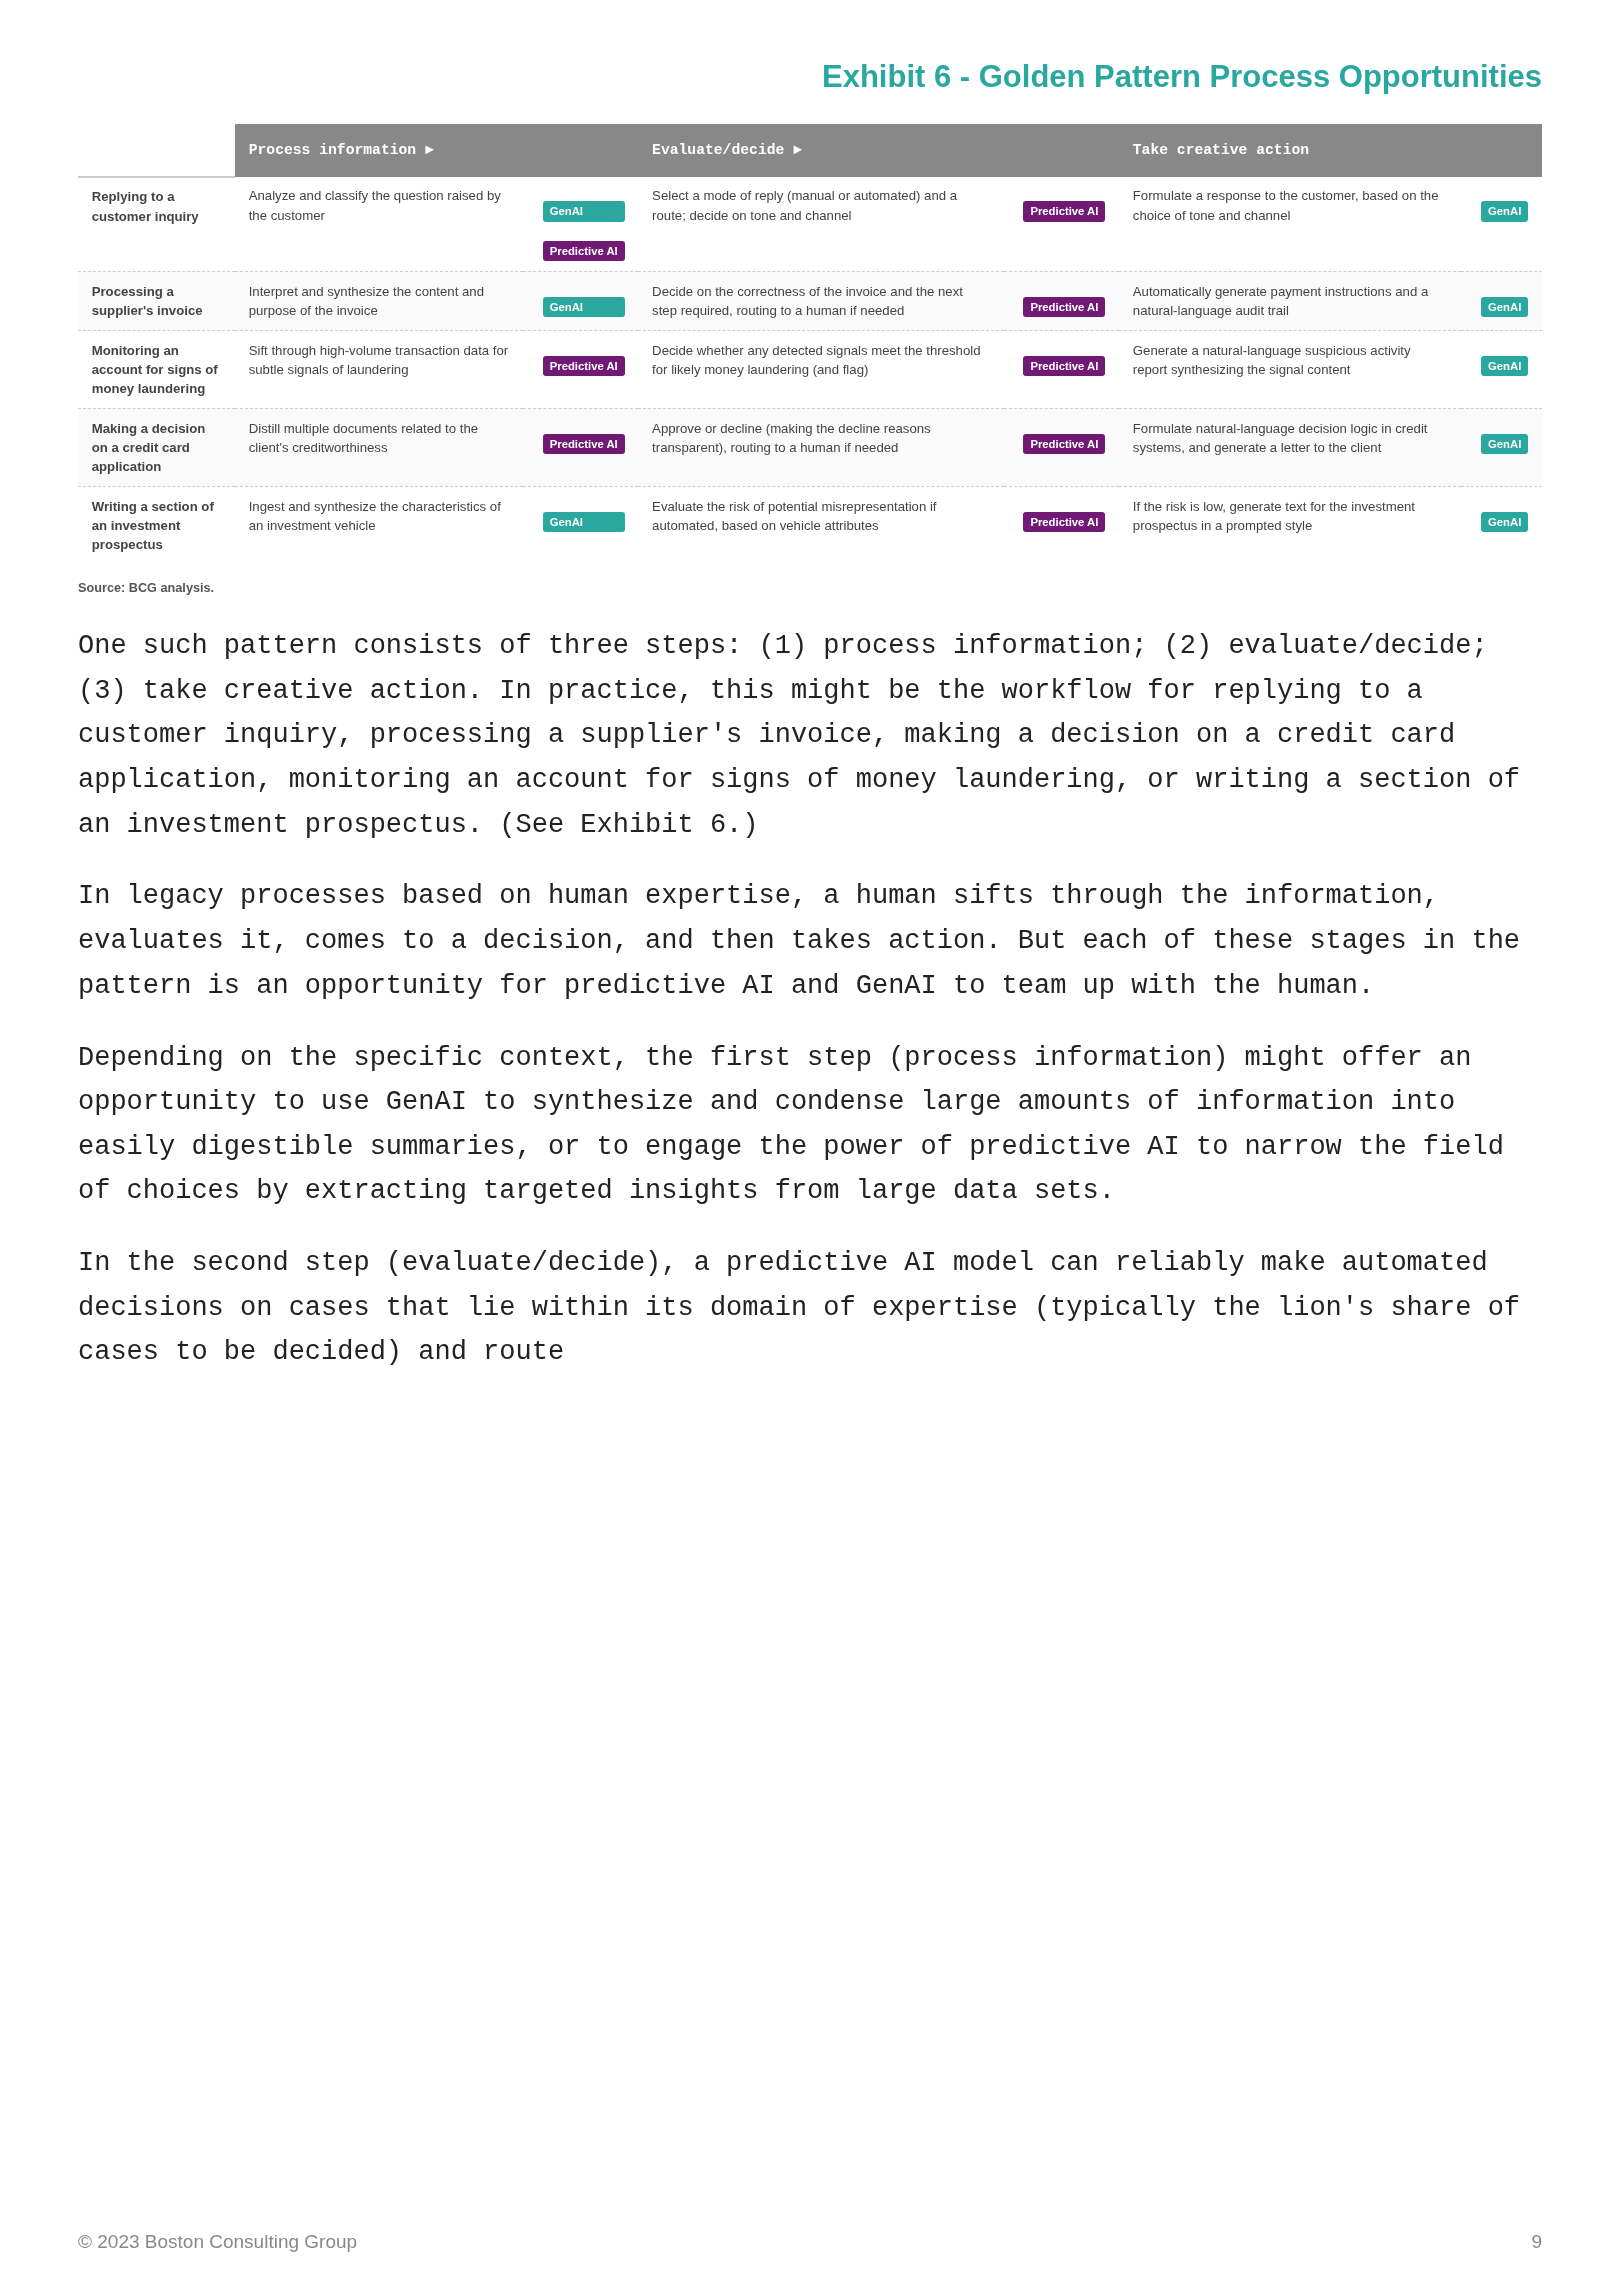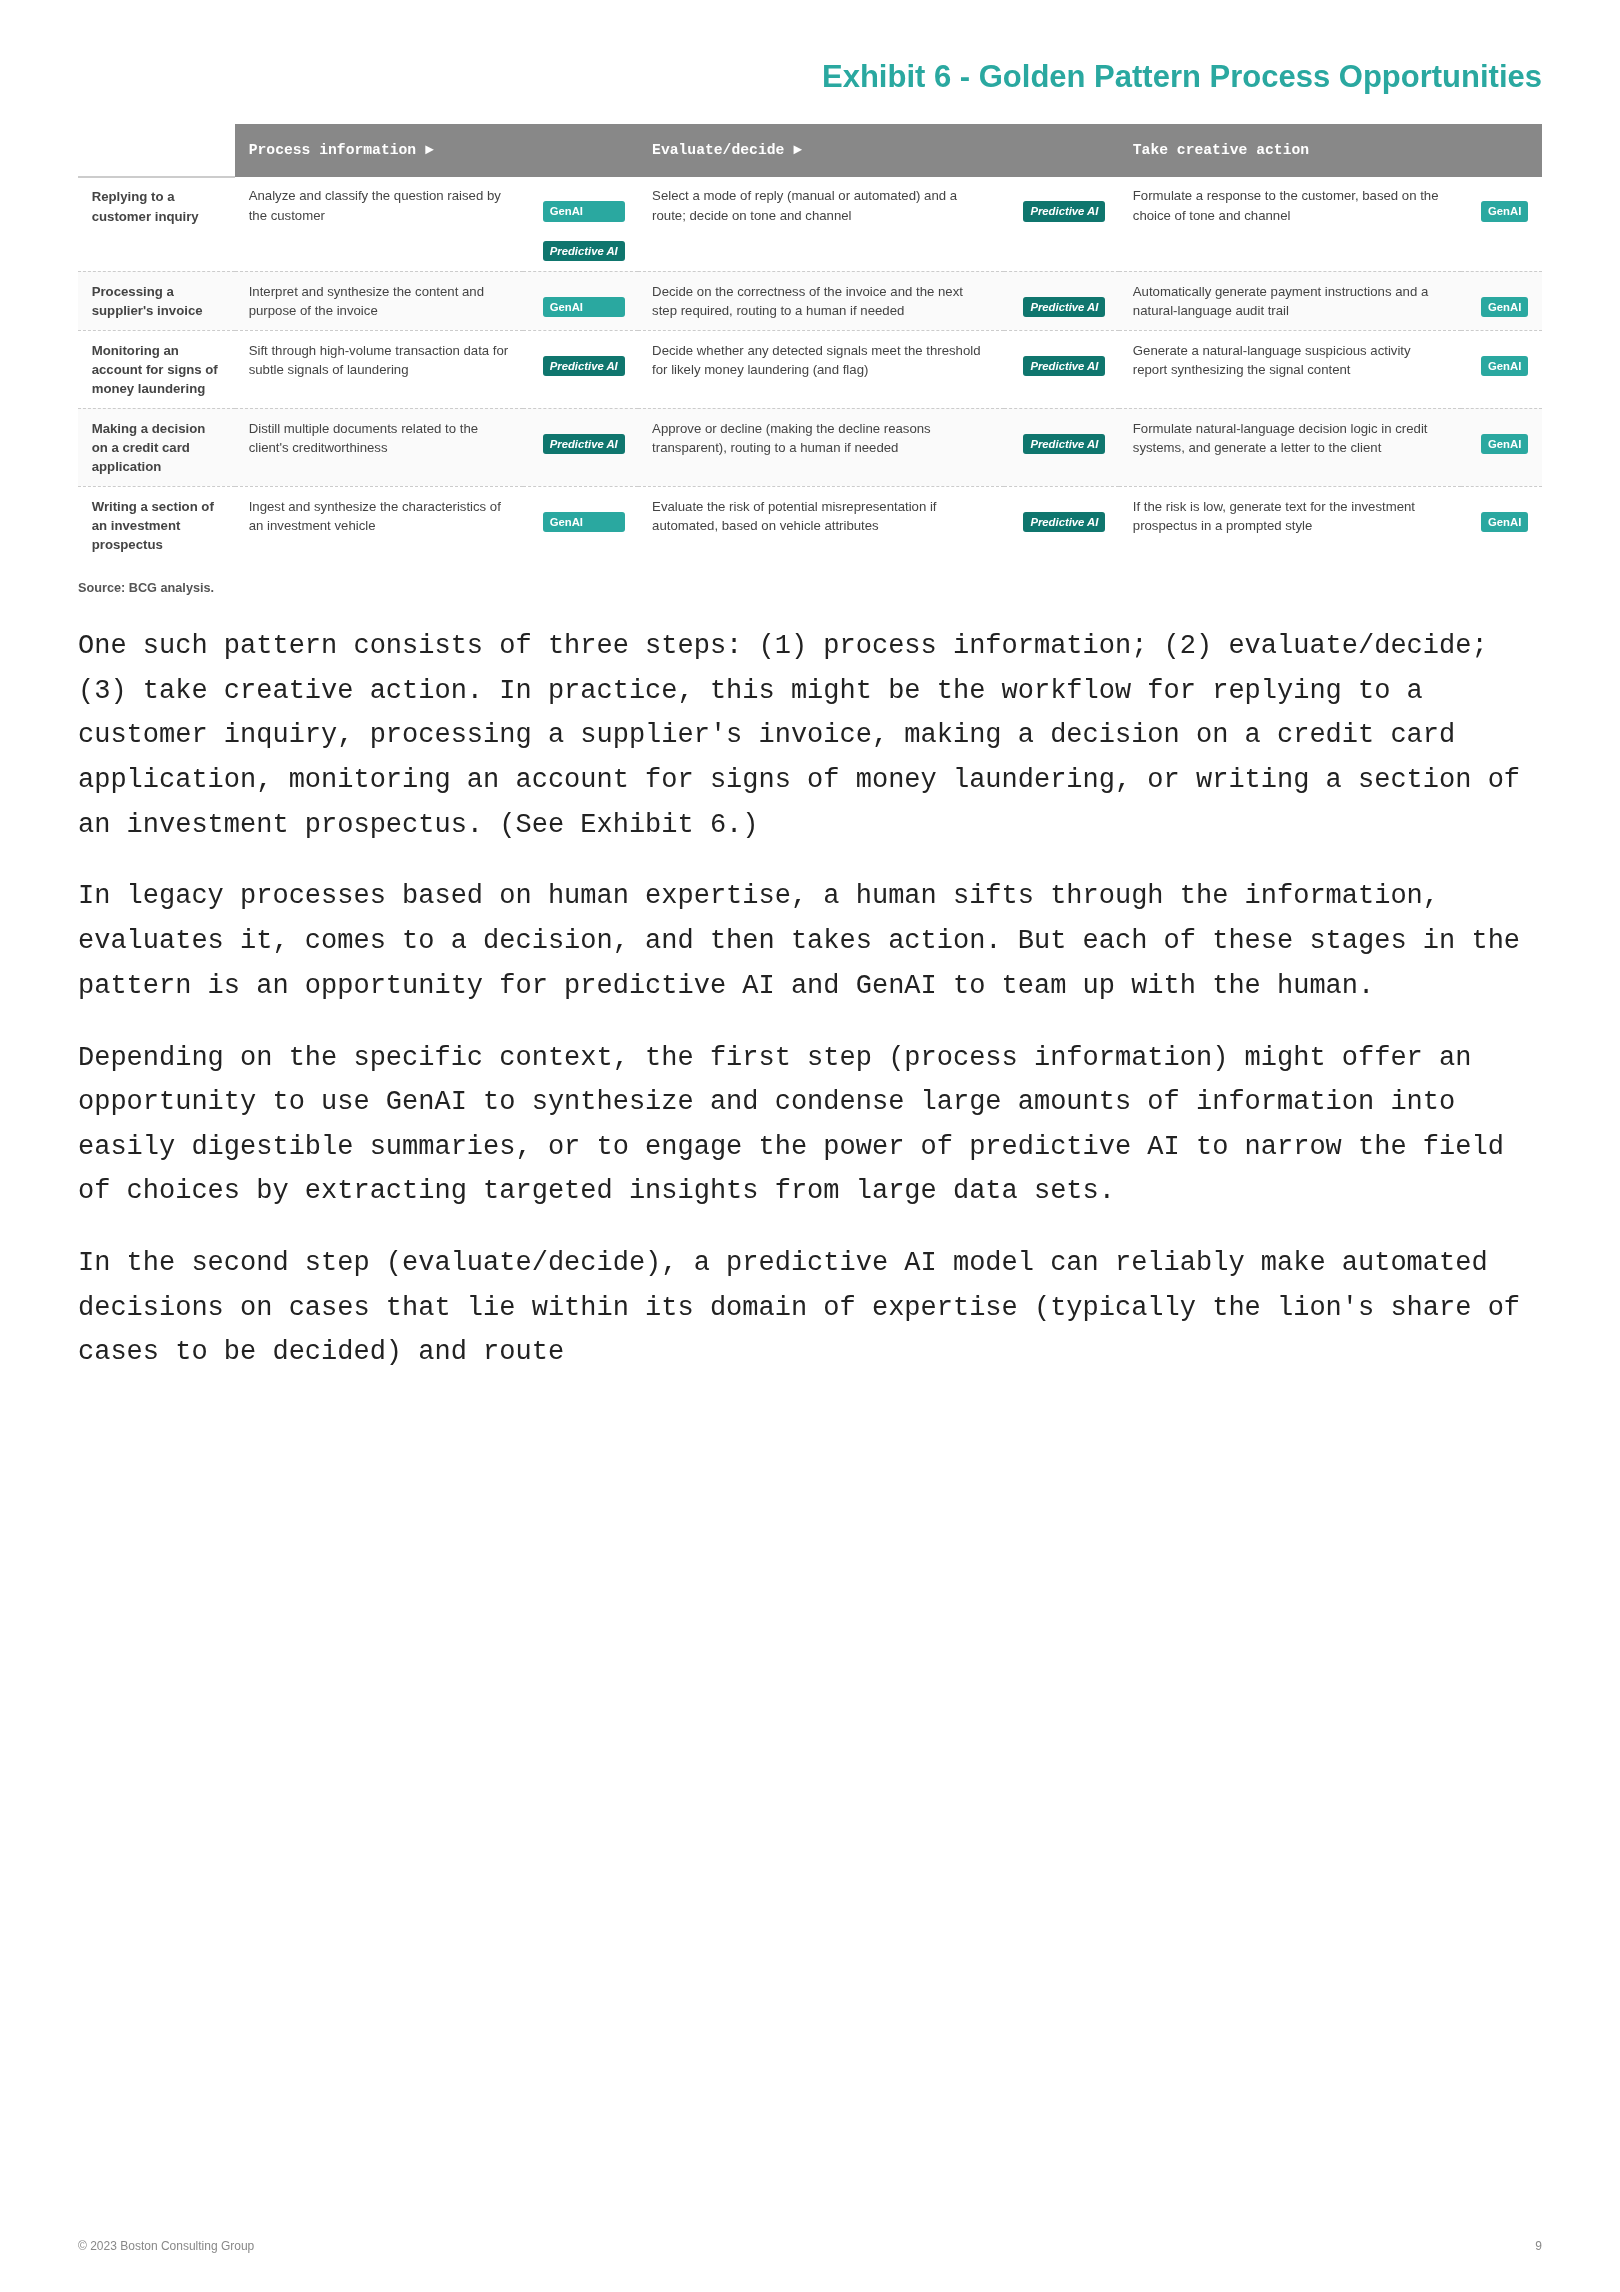--- a/index.html
+++ b/index.html
@@ -53,21 +53,21 @@
       padding: 2px 7px;
       border-radius: 2.9px;
       font-size: 11.3px;
       font-weight: 700;
       color: #fff;
       margin-left: 5.9px;
       white-space: nowrap;
       margin-top: 15px;
     }
     .badge-genai { background: #2aa8a0; }
-    .badge-predictive { background: #0f766e; font-style: italic; }
+    .badge-predictive { background: #701a75; }
     .source-line {
       font-size: 12.7px;
       color: #555;
       margin-bottom: 29px;
       font-family: Arial, sans-serif;
     }
     .source-line span { font-weight: 700; }
     .body-text {
       font-size: 27px;
       line-height: 1.65;
@@ -75,21 +75,21 @@
       margin-bottom: 27.4px;
       font-family: Liberation Mono, monospace;
     }
     .footer {
       position: fixed;
       bottom: 39px;
       left: 78px;
       right: 78px;
       display: flex;
       justify-content: space-between;
-      font-size: 12px;
+      font-size: 19px;
       color: #888;
       font-family: Arial, sans-serif;
       gap: 40px;
     }
     
     .header-row th {
       position: relative;
       font-family: Liberation Mono, monospace;
     }
     .th-gray {

